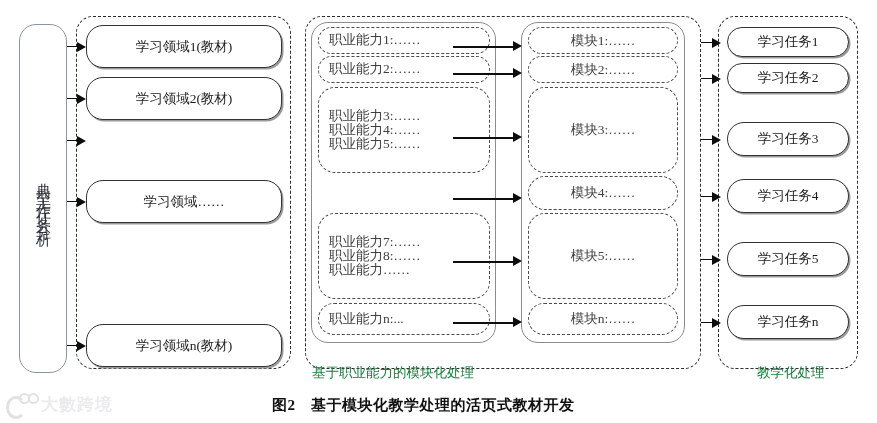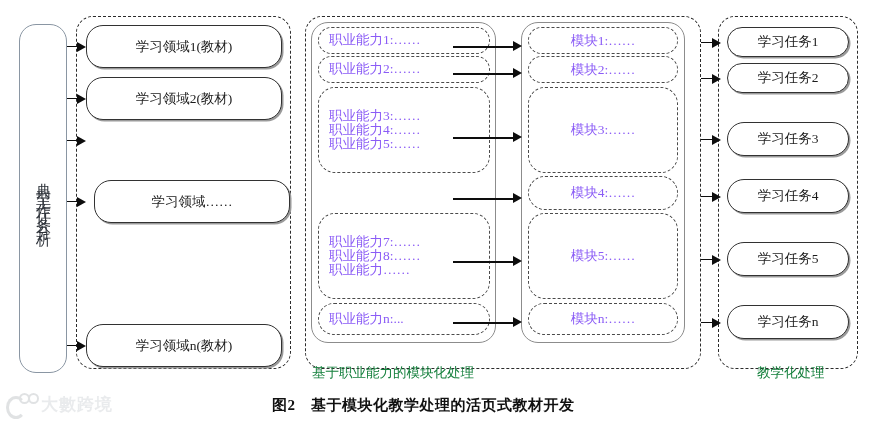--- a/index.html
+++ b/index.html
@@ -60,21 +60,21 @@
   }
   .mid-left-frame{left:311px;top:22px;width:185px;height:321px;}
   .mid-right-frame{left:521px;top:22px;width:164px;height:321px;}
 
   
   .mid-cell{
     border:1.2px dashed #4a4a4a;
     background:#ffffff;
     display:flex;align-items:center;
     font-size:13.5px;
-    color:#8b5cf6;
+    color:#404040;
     white-space:nowrap;
     box-sizing:border-box;
   }
   .cap-cell{padding-left:10px;justify-content:flex-start;}
   .mod-cell{justify-content:center;}
   .cap-cell.multi{
     flex-direction:column;
     align-items:flex-start;
     justify-content:center;
     padding:4px 0 4px 10px;
@@ -143,21 +143,21 @@
   </div>
 
   <div class="abs dashed-region left-region"></div>
 
   <div class="abs shadow-box" style="left:86px;top:25px;width:196px;height:43px;">
     <span>学习领域1(教材)</span>
   </div>
   <div class="abs shadow-box" style="left:86px;top:77px;width:196px;height:43px;">
     <span>学习领域2(教材)</span>
   </div>
-  <div class="abs shadow-box" style="left:86px;top:180px;width:196px;height:43px;margin-left:8px;">
+  <div class="abs shadow-box" style="left:86px;top:180px;width:196px;height:43px;">
     <span>学习领域……</span>
   </div>
   <div class="abs shadow-box" style="left:86px;top:324px;width:196px;height:43px;">
     <span>学习领域n(教材)</span>
   </div>
 
   <div class="arrow-thin" style="left:67px;top:46px;width:13px;"></div>
   <div class="arrow-head" style="left:77px;top:42px;"></div>
 
   <div class="arrow-thin" style="left:67px;top:98px;width:13px;"></div>

